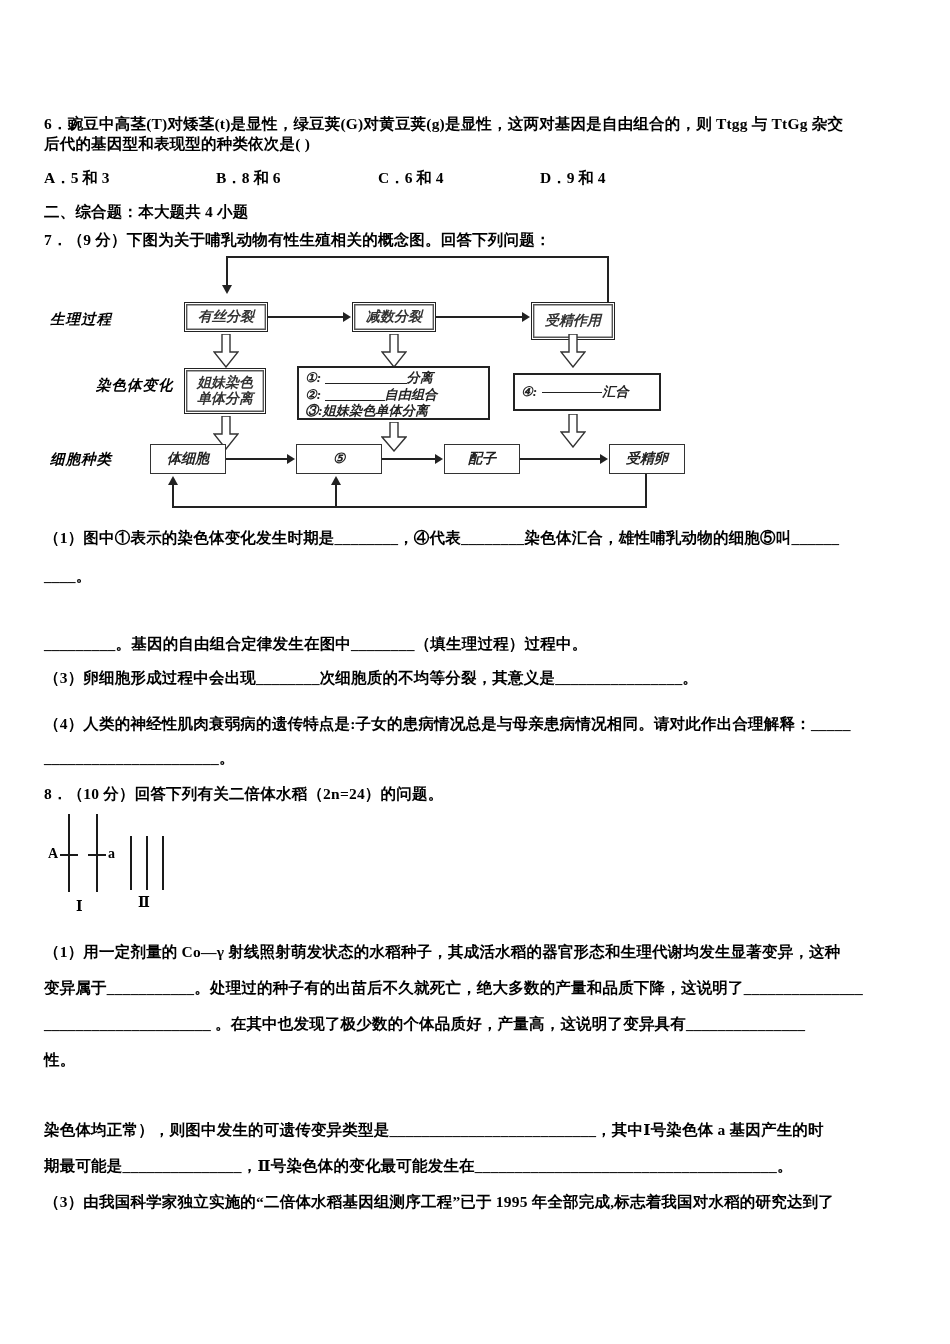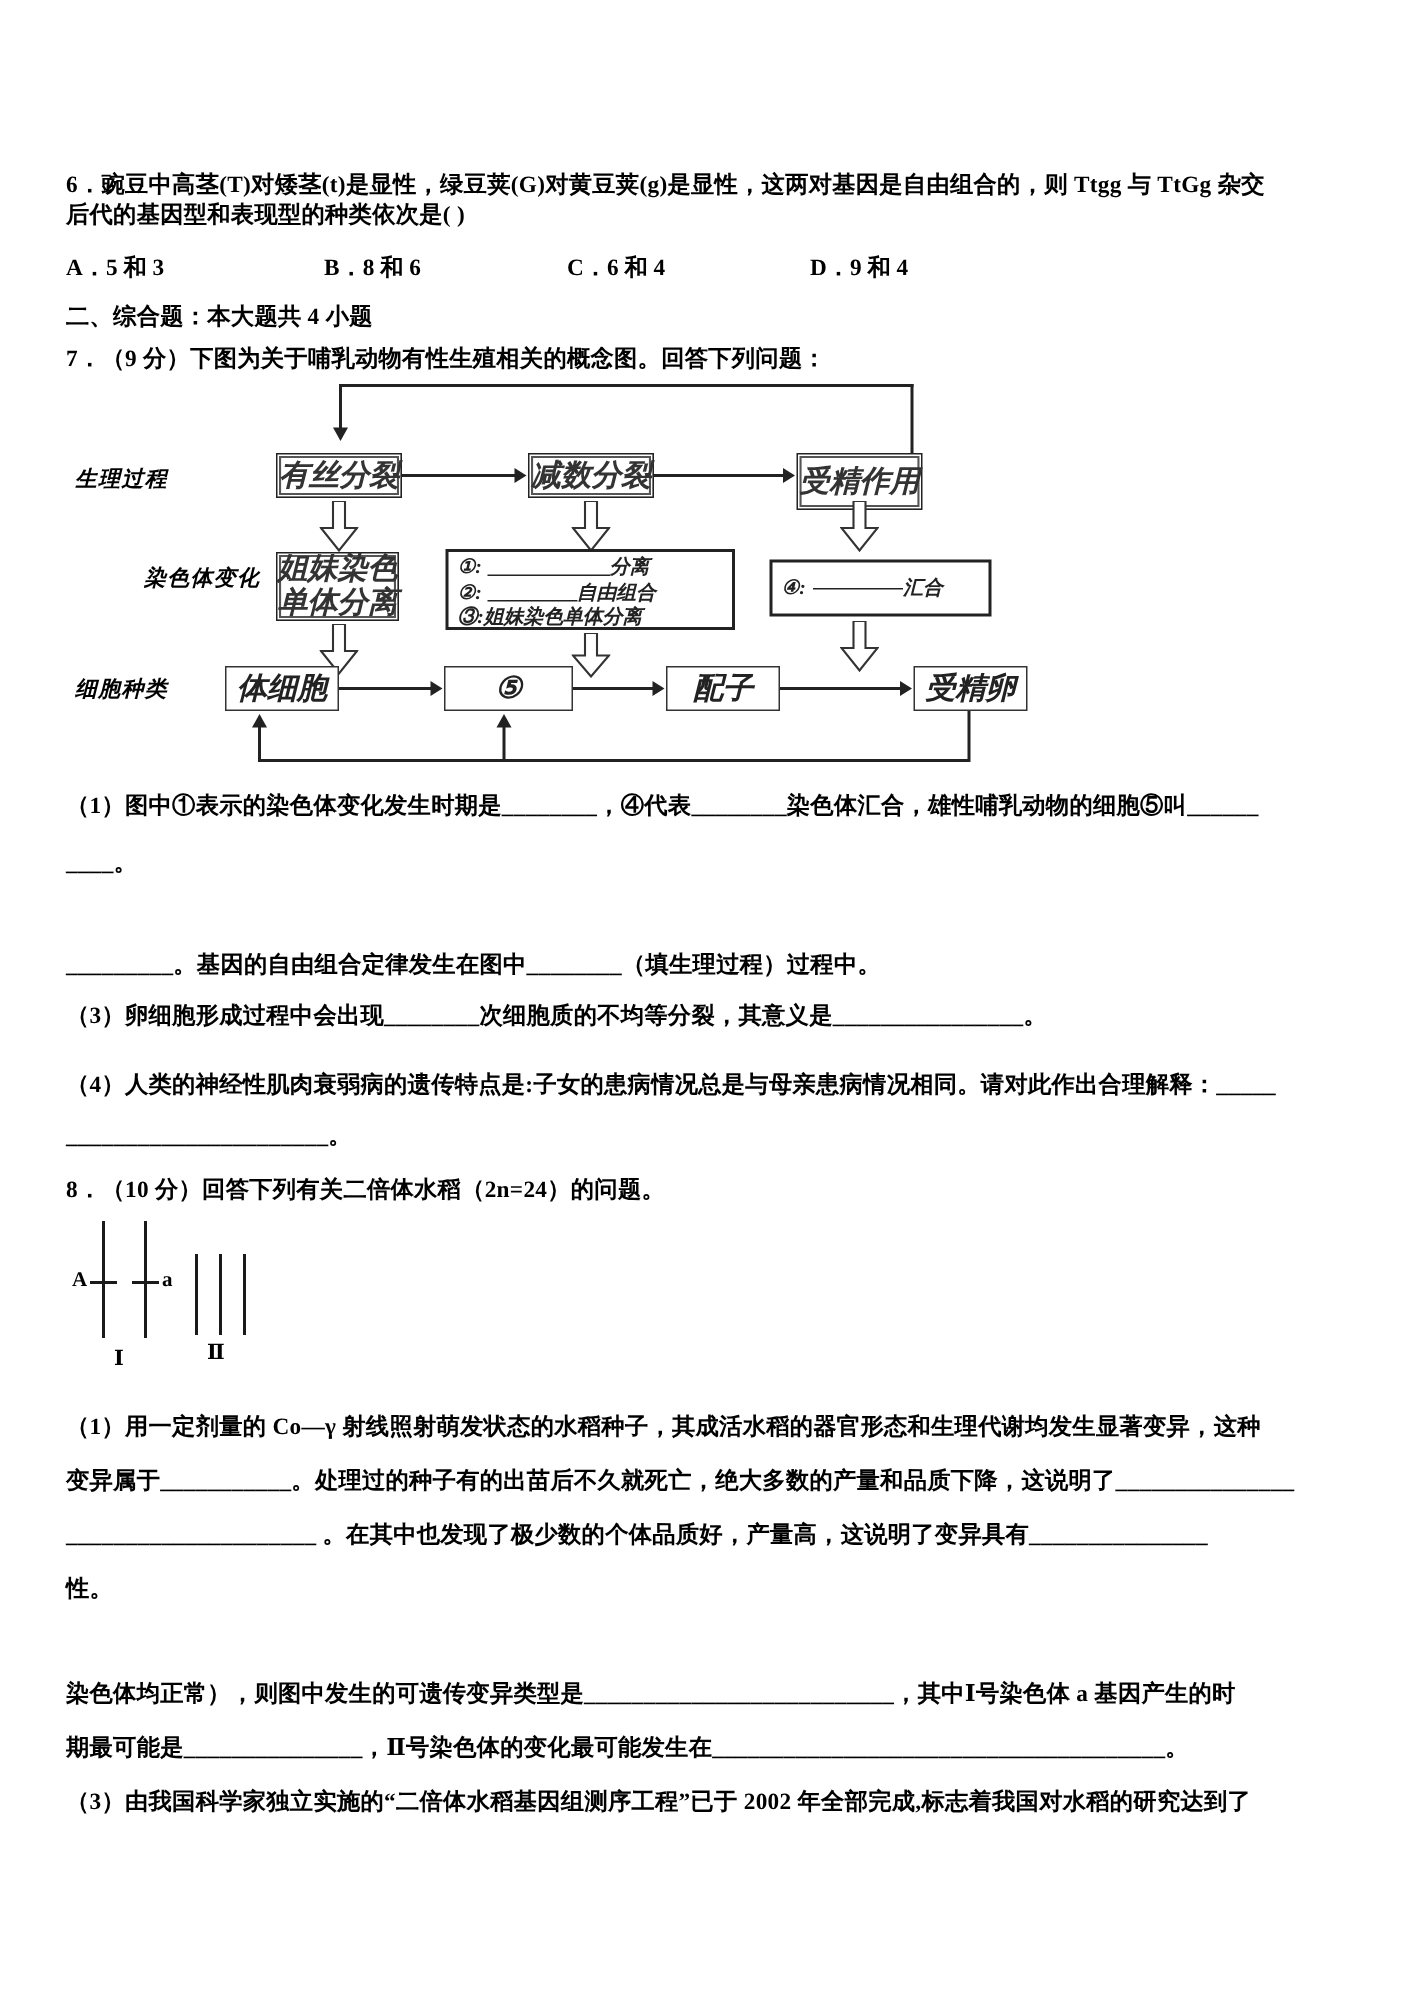--- a/index.html
+++ b/index.html
@@ -44,21 +44,21 @@
   }
   .cbox {
     position:absolute;
     border:1.6px solid #222;
     background:#fff;
     box-sizing:border-box;
     display:flex;
     align-items:center;
     justify-content:center;
     text-align:center;
-    font-size:20px;
+    font-size:14px;
     font-weight:bold;
     line-height:1.15;
     font-family:"Liberation Serif","DejaVu Serif",serif;
     color:#333;
   }
   .cbox.dbl { box-shadow:inset 0 0 0 1px #fff, inset 0 0 0 2.4px #555; }
   .cbox.thin { border:1.3px solid #333; color:#222; }
   .listbox {
     position:absolute;
     border:2px solid #222;
@@ -234,15 +234,15 @@
     <div class="chr" style="left:114px; top:26px; height:54px;"></div>
     <div class="roman" style="left:90px; top:84px;">Ⅱ</div>
   </div>
 
   <div class="q-line" style="left:44px; top:940px;">（1）用一定剂量的 Co—γ 射线照射萌发状态的水稻种子，其成活水稻的器官形态和生理代谢均发生显著变异，这种</div>
   <div class="q-line" style="left:44px; top:1012px;">_____________________ 。在其中也发现了极少数的个体品质好，产量高，这说明了变异具有_______________</div>
   <div class="q-line" style="left:44px; top:976px;">变异属于___________。处理过的种子有的出苗后不久就死亡，绝大多数的产量和品质下降，这说明了_______________</div>
   <div class="q-line" style="left:44px; top:1048px;">性。</div>
   <div class="q-line" style="left:44px; top:1118px;">染色体均正常），则图中发生的可遗传变异类型是__________________________，其中Ⅰ号染色体 a 基因产生的时</div>
   <div class="q-line" style="left:44px; top:1154px;">期最可能是_______________，Ⅱ号染色体的变化最可能发生在______________________________________。</div>
-  <div class="q-line" style="left:44px; top:1190px;">（3）由我国科学家独立实施的“二倍体水稻基因组测序工程”已于 2002 年全部完成,标志着我国对水稻的研究达到了</div>
+  <div class="q-line" style="left:44px; top:1190px;">（3）由我国科学家独立实施的“二倍体水稻基因组测序工程”已于 1995 年全部完成,标志着我国对水稻的研究达到了</div>
 
 </div>
 
 </body></html>

